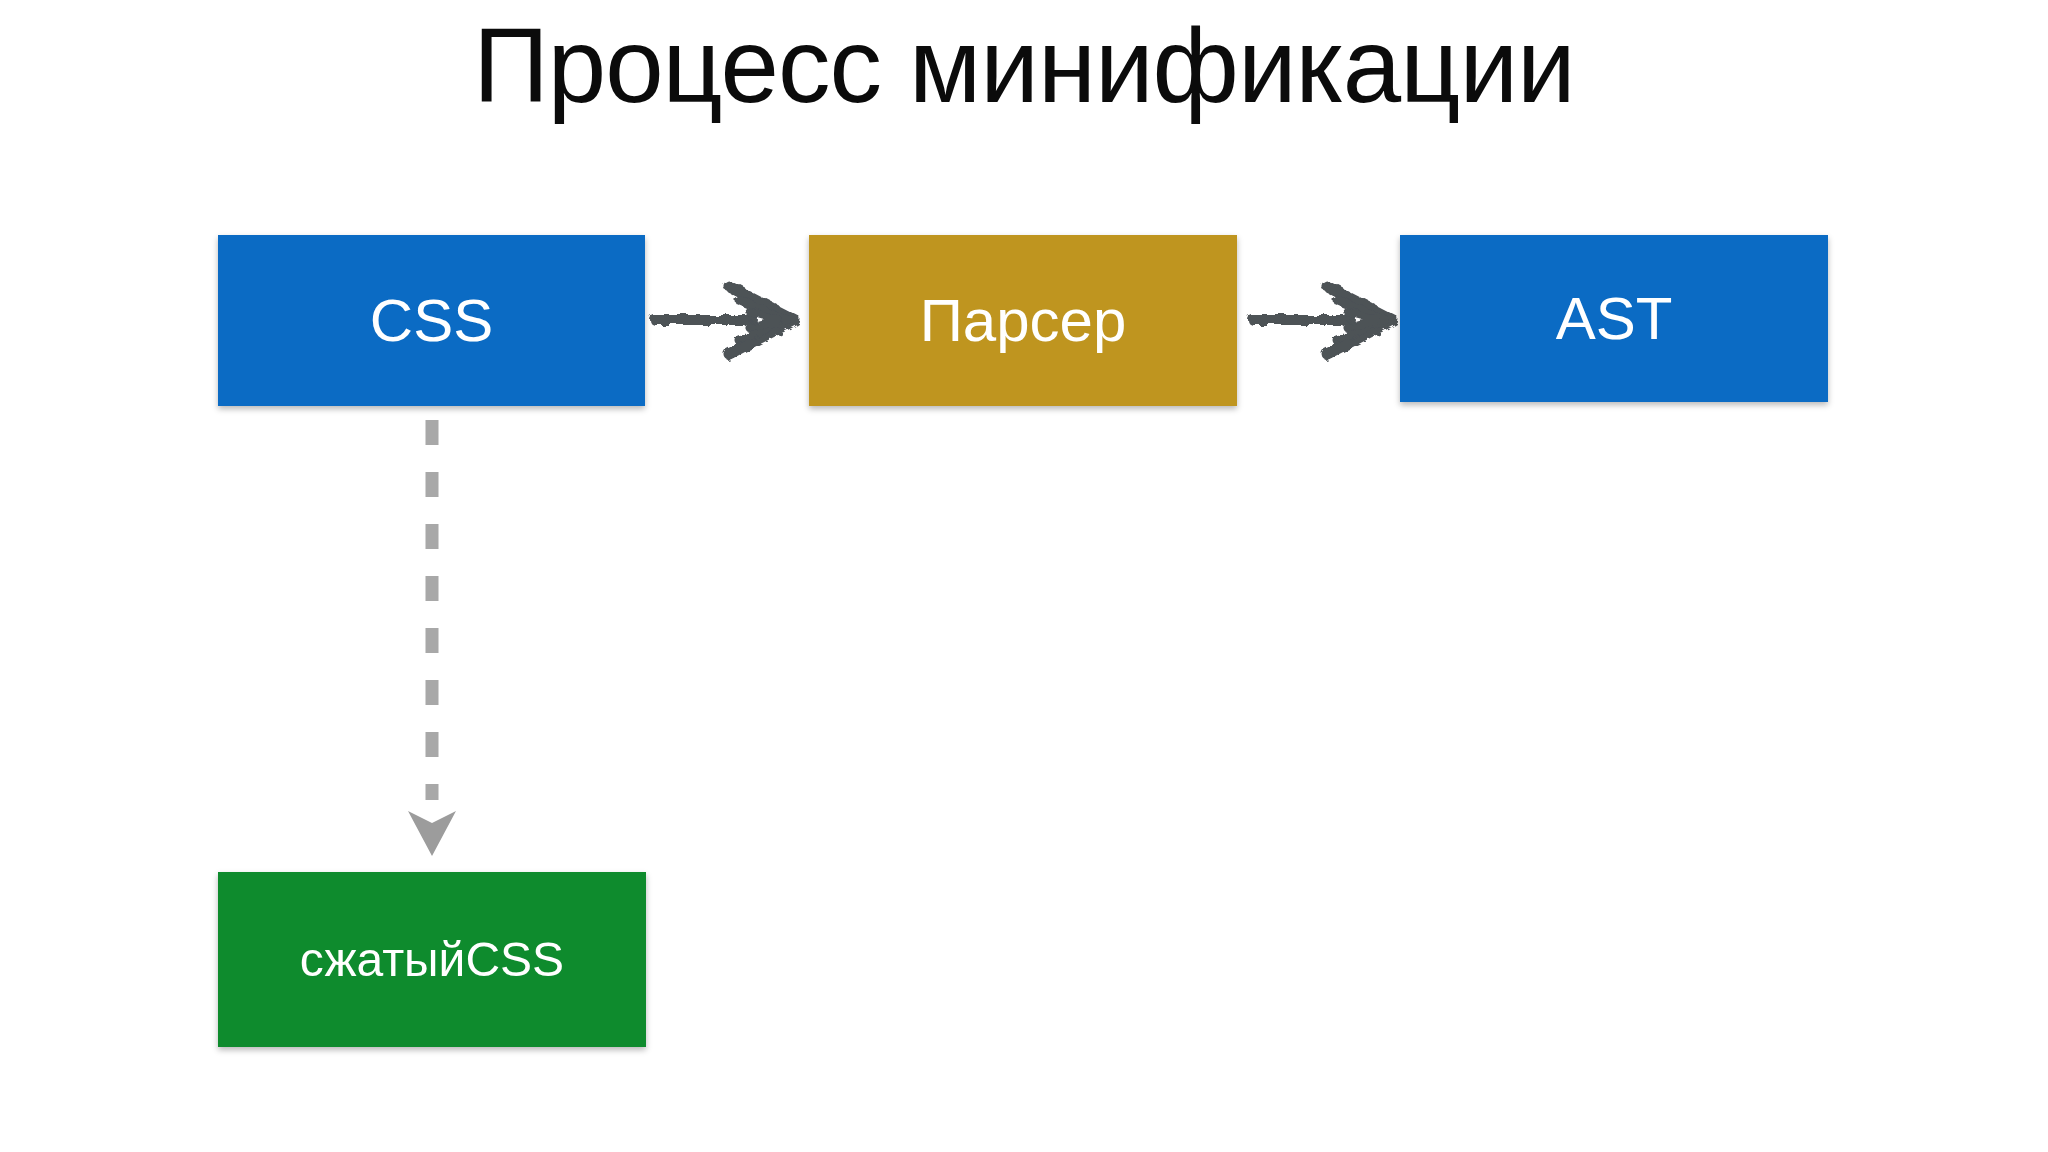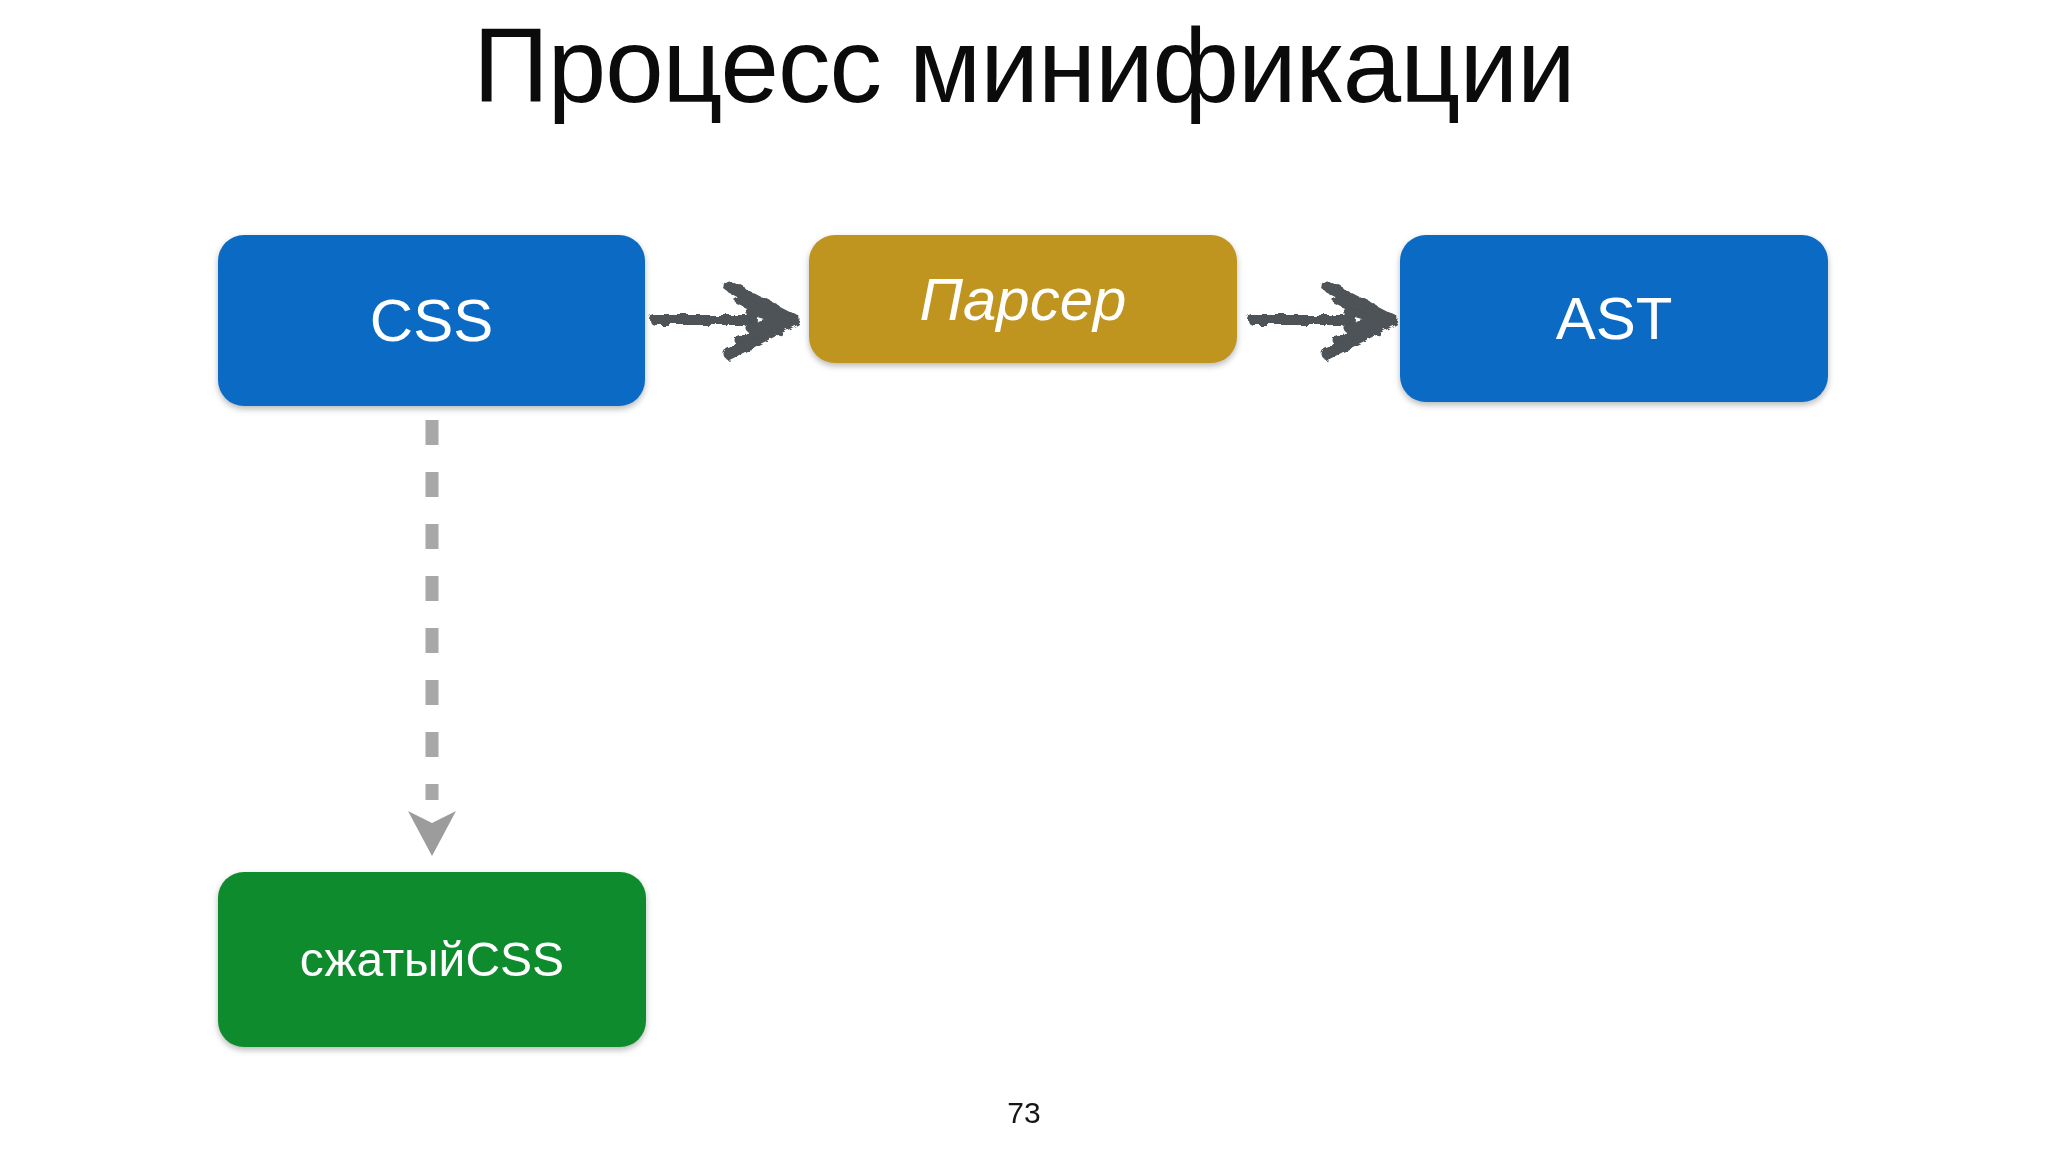--- a/index.html
+++ b/index.html
@@ -24,25 +24,24 @@
     color: #0b0b0b;
   }
   .node {
     position: absolute;
     display: flex;
     align-items: center;
     justify-content: center;
     color: #ffffff;
     font-weight: 300;
     box-shadow: 0 3px 6px rgba(0,0,0,0.28);
-    border-radius: 26px;
   }
   .node .node-label { font-size: 60px; }
   .node-css       { left: 218px;  top: 235px; width: 427px; height: 171px; background: #0b6bc4; }
-  .node-parser    { left: 809px;  top: 235px; width: 428px; height: 128px; background: #bf951f; font-style: italic; }
+  .node-parser    { left: 809px;  top: 235px; width: 428px; height: 171px; background: #bf951f; }
   .node-ast       { left: 1400px; top: 235px; width: 428px; height: 167px; background: #0b6bc4; }
   .node-compressed {
     left: 218px; top: 872px; width: 428px; height: 175px; background: #0e8b2d;
     flex-direction: row; text-align: center;
   }
   .node-compressed .node-line { display: block; font-size: 48px; line-height: 57px; }
   .sketchy-arrow { position: absolute; top: 264px; width: 160px; height: 112px; }
   .sketchy-arrow.pos-1 { left: 645px; }
   .sketchy-arrow.pos-2 { left: 1243px; }
   .dashed-arrow { position: absolute; left: 402px; top: 412px; width: 60px; height: 450px; }
@@ -106,15 +105,14 @@
   <svg class="dashed-arrow" viewBox="0 0 60 450">
     <line x1="30" y1="8" x2="30" y2="388" stroke="#a8a8a8" stroke-width="13" stroke-dasharray="25 27"></line>
     <polygon points="6,399 30,411 54,399 30,444" fill="#9c9c9c"></polygon>
   </svg>
 
   <div class="node node-compressed">
     <span class="node-line">сжатый</span>
     <span class="node-line">CSS</span>
   </div>
 
-  <div class="page-number">73</div>
 
 </div>
 
 </body></html>

